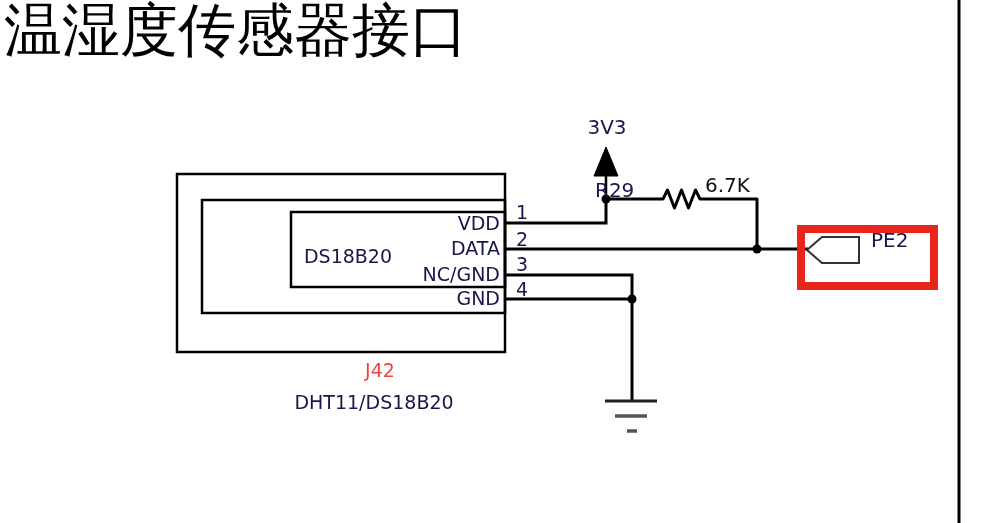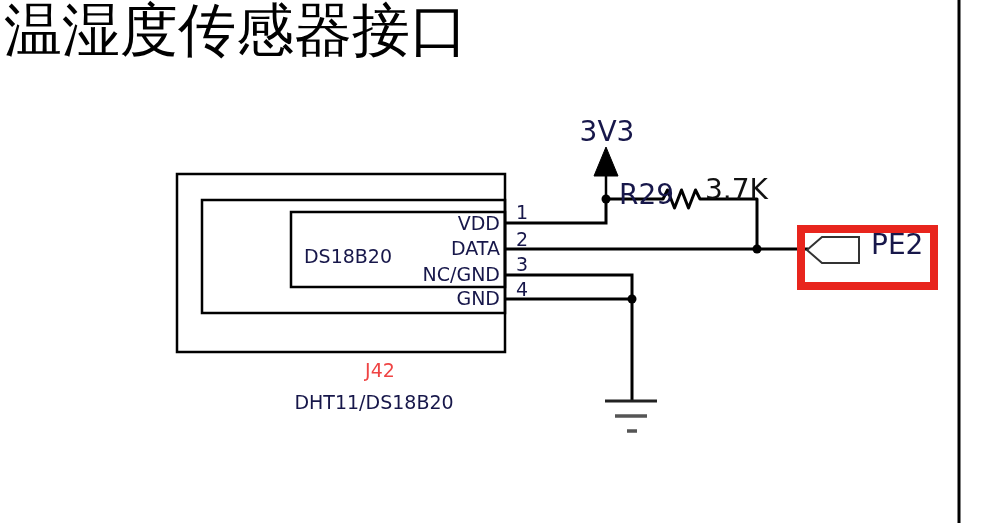--- a/index.html
+++ b/index.html
@@ -13,21 +13,21 @@
   }
   .abs{position:absolute;line-height:1.15;white-space:nowrap;}
   .ctr{text-align:center;}
   .rgt{text-align:right;}
   #title{
     position:absolute;left:4px;top:0px;
     font-family:"DejaVu Serif","Liberation Serif",serif;
     font-size:58px;line-height:1.05;color:#000;letter-spacing:0px;
   }
   .t19{font-size:19px;}
-  .t20{font-size:28px;}
+  .t20{font-size:20px;}
   svg{position:absolute;left:0;top:0;}
 </style>
 </head>
 <body>
 
 <div id="stage">
 
   <svg width="1000" height="523" viewBox="0 0 1000 523">
 
     <line x1="959" y1="0" x2="959" y2="523" stroke="#000" stroke-width="3"></line>
@@ -57,22 +57,22 @@
     </g>
 
     <polygon points="807,250 822,237 859,237 859,263 822,263" fill="#fff" stroke="#333" stroke-width="2"></polygon>
 
     <rect x="801" y="229" width="133" height="57" fill="none" stroke-width="8" stroke="#e8251d"></rect>
   </svg>
 
   <div id="title">温湿度传感器接口</div>
 
   <div class="abs ctr t20" style="left:567px;top:116px;width:80px;">3V3</div>
-  <div class="abs t20" style="left:619px;top:179px;">R29</div>
-  <div class="abs t20" style="left:705px;top:174px;color:#111;">3.7K</div>
+  <div class="abs t20" style="left:595px;top:179px;">R29</div>
+  <div class="abs t20" style="left:705px;top:174px;color:#111;">6.7K</div>
   <div class="abs t20" style="left:871px;top:217px;margin-top:12px;">PE2</div>
 
   <div class="abs ctr t19" style="left:298px;top:246px;width:100px;text-align:center;">DS18B20</div>
 
   <div class="abs rgt t19" style="left:380px;top:238px;width:120px;">DATA</div>
   <div class="abs rgt t19" style="left:380px;top:213px;width:120px;">VDD</div>
   <div class="abs rgt t19" style="left:380px;top:288px;width:120px;">GND</div>
   <div class="abs rgt t19" style="left:380px;top:264px;width:120px;">NC/GND</div>
 
   <div class="abs ctr t19" style="left:513px;top:202px;width:18px;">1</div>

